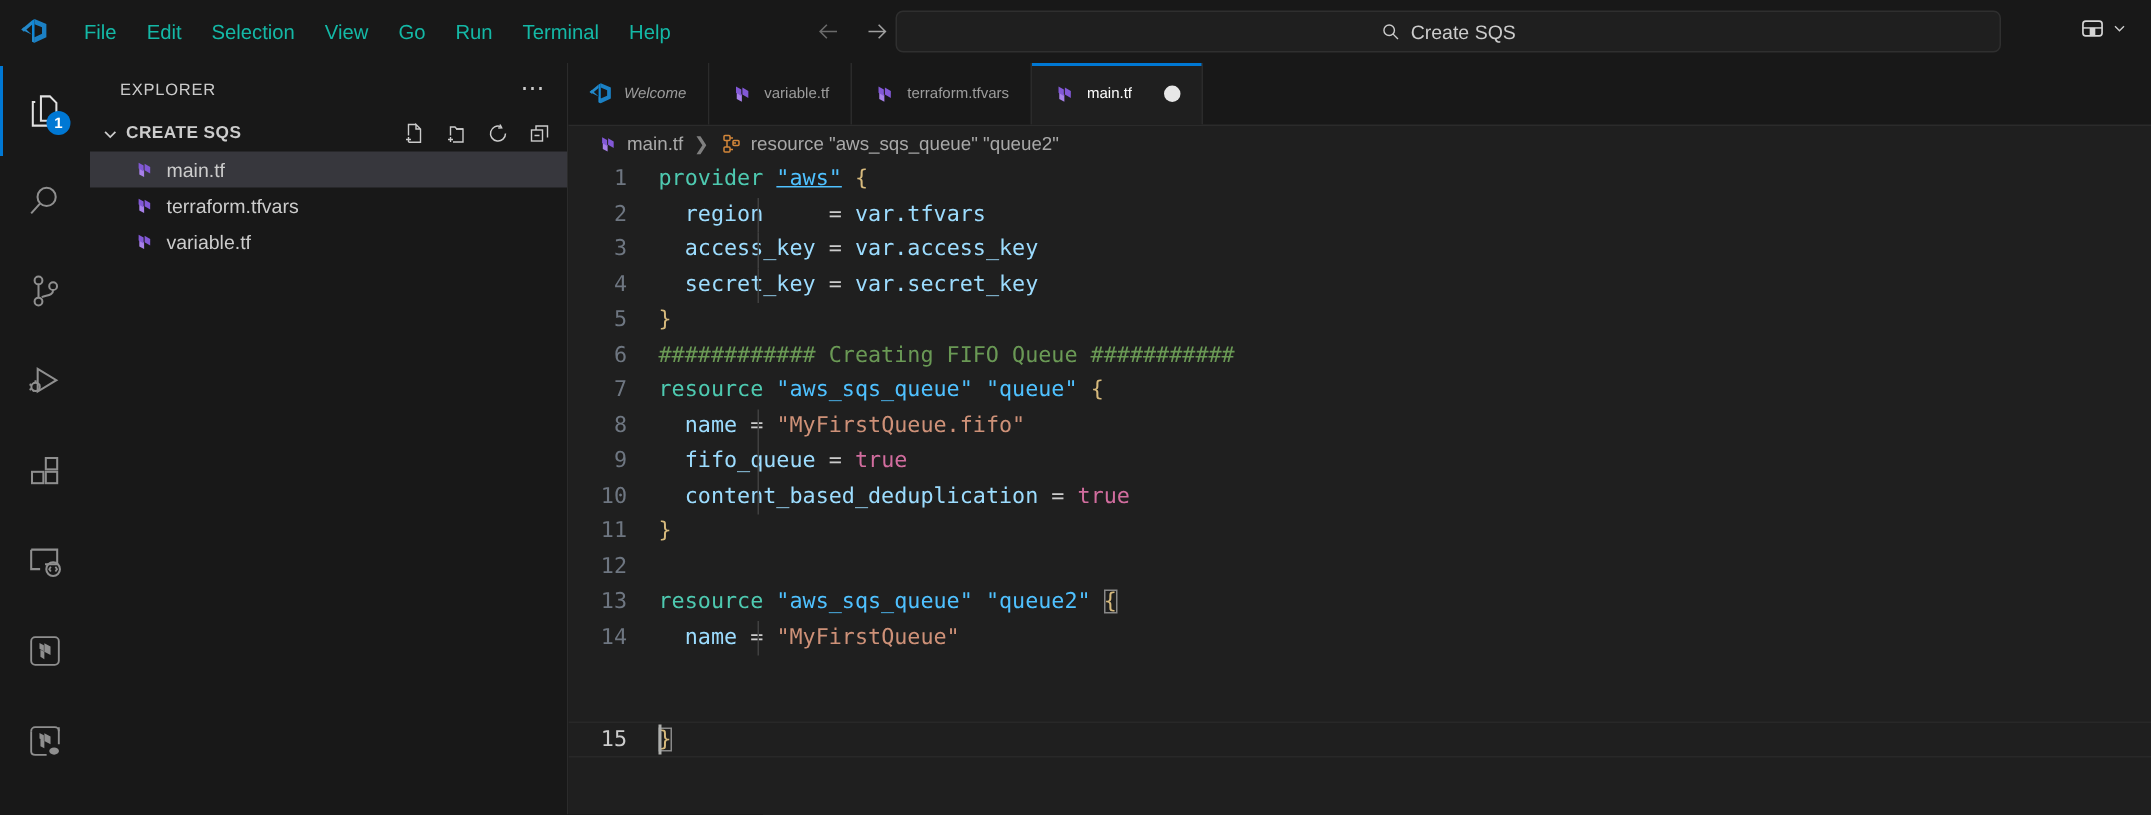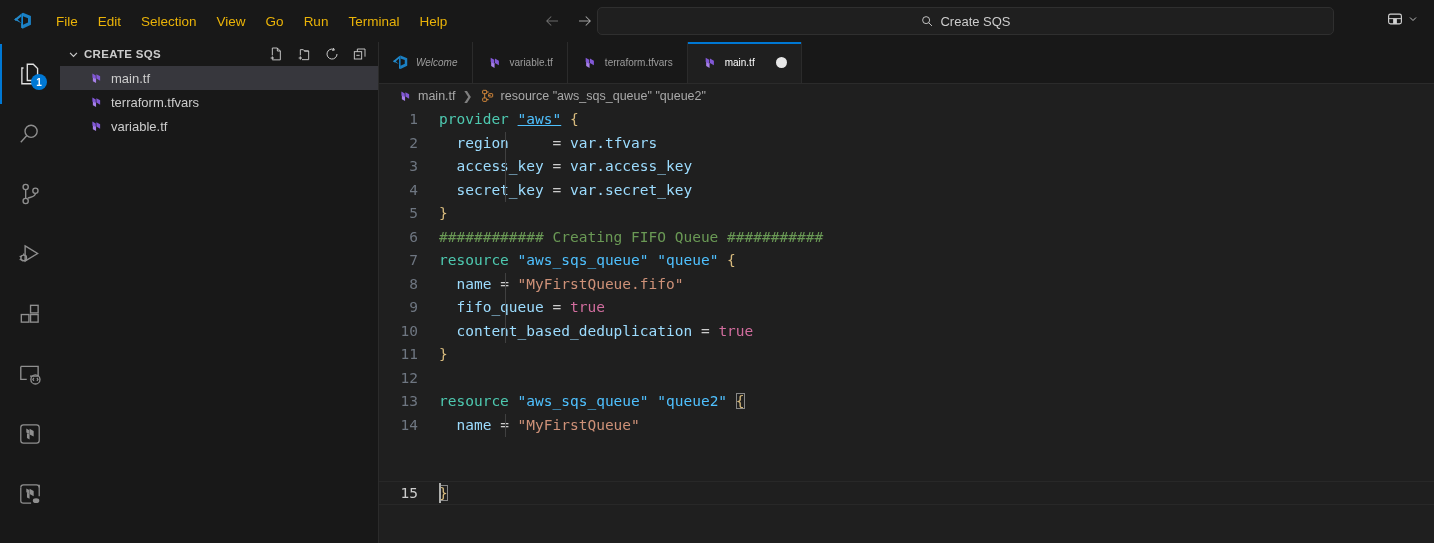--- a/index.html
+++ b/index.html
@@ -14,21 +14,21 @@
   
   .titlebar {
     height: 42px; width: 1434px;
     background: #181818;
     display: flex; align-items: center;
     position: relative;
   }
   .vscode-logo { width: 46px; display: flex; align-items: center; justify-content: center; }
   .menu { display: flex; align-items: center; gap: 0px; }
   .menu-item {
-    font-size: 13.5px; color: #eab308;
+    font-size: 13.5px; color: #14b8a6;
     padding: 4px 10px; border-radius: 4px; cursor: default;
     white-space: nowrap;
   }
 
   .navgroup { display: flex; align-items: center; gap: 13px; margin-left: 85px; }
   .navarrow { width: 20px; height: 20px; display:flex; align-items:center; justify-content:center; }
 
   .cmdcenter {
     position: absolute; left: 597px; top: 7px;
     width: 737px; height: 28px;
@@ -336,20 +336,24 @@
           <path d="M3.5 6 C3.5 4.6 4.6 3.5 6 3.5 H18 C19.4 3.5 20.5 4.6 20.5 6"></path>
           <path d="M11.6 7.2 L15.4 9.2 V14 L11.6 12 Z M11.6 12 L11.6 16.4 L9.2 15.2 V10.8 Z M8.6 7 L11.3 8.4 V11.8 L8.6 10.4 Z" fill="#bdbdbd" stroke="none"></path>
           <ellipse cx="17.6" cy="18.2" rx="3" ry="2.2" fill="#bdbdbd" stroke="none"></ellipse>
         </svg>
       </span>
     </div>
   </div>
 
   <div class="sidebar">
 
+    <div class="sb-title">
+      <span class="sb-title-text">EXPLORER</span>
+      <span class="dots">⋯</span>
+    </div>
 
     <div class="folder-row">
       <span style="display:flex;">
         <svg width="15" height="15" viewBox="0 0 24 24" fill="none" stroke="#cccccc" stroke-width="1.9">
           <path d="M6.5 9.5 L12 15 L17.5 9.5"></path>
         </svg>
       </span>
       <span class="folder-name">CREATE SQS</span>
       <span class="folder-actions">
         <span>

